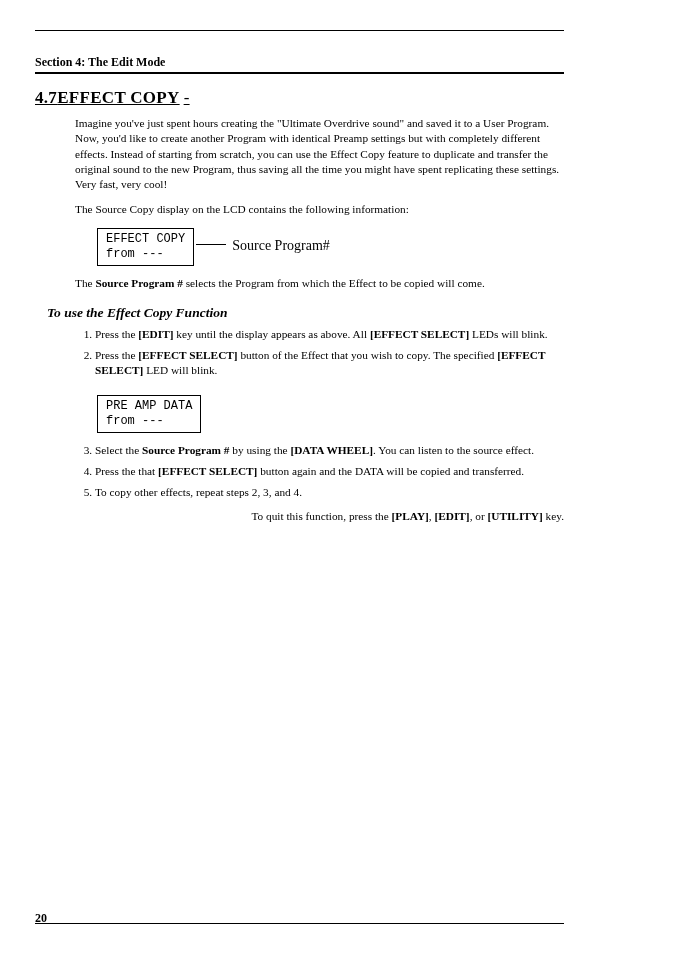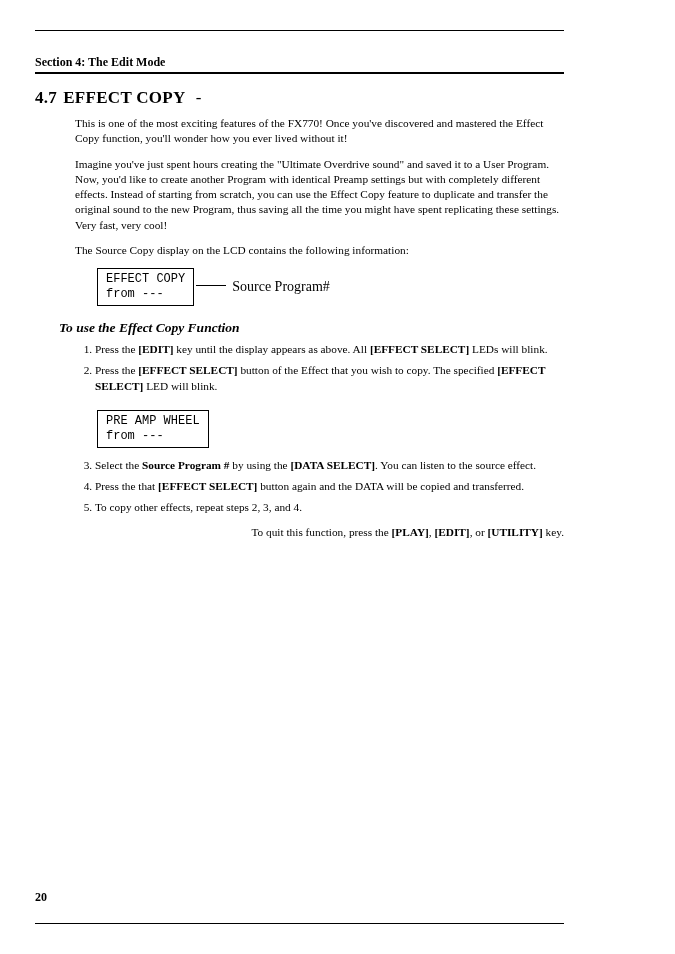--- a/index.html
+++ b/index.html
@@ -28,21 +28,21 @@
     border-bottom: 2px solid #000;
     margin-bottom: 14px;
   }
   .heading-row {
     font-weight: bold;
     font-size: 17px;
     margin-bottom: 8px;
     letter-spacing: 0.3px;
     display: flex;
     align-items: center;
-    gap: 6px;
+    text-decoration: underline;
   }
   .body-block {
     margin-left: 40px;
     font-size: 11.3px;
     line-height: 1.35;
   }
   .para {
     margin-bottom: 10px;
   }
   .lcd-box {
@@ -77,21 +77,21 @@
   .annot {
     font-size: 14px;
     font-family: "Times New Roman", Times, serif;
   }
   .subheading {
     font-weight: bold;
     font-style: italic;
     font-size: 13.5px;
     margin-top: 14px;
     margin-bottom: 6px;
-    margin-left: 24px;
+    margin-left: 12px;
   }
   ol.steps {
     margin: 0 0 10px 40px;
     padding-left: 20px;
     font-size: 11.3px;
     font-family: Liberation Serif, serif;
   }
   ol.steps li {
     margin-bottom: 6px;
     line-height: 1.35;
@@ -101,21 +101,21 @@
     margin-top: 1px;
   }
   .closing {
     margin-left: 40px;
     font-size: 11.3px;
     margin-top: 4px;
     text-align: right;
   }
   .page-number {
     position: absolute;
-    bottom: 49px;
+    bottom: 28px;
     left: 35px;
     font-weight: bold;
     font-size: 12px;
     font-family: Liberation Serif, serif;
   }
   .bottom-rule {
     position: absolute;
     bottom: 30px;
     left: 35px;
     right: 35px;
@@ -137,56 +137,58 @@
 
   <div class="section-header">Section 4: The Edit Mode</div>
 
   <div class="heading-row">
     <span>4.7</span>
     <span>EFFECT COPY</span>
     <span style="font-weight:normal; margin-left:4px;">-</span>
   </div>
 
   <div class="body-block">
-    <div class="para">This is one of the most exciting features of the FX770! Once you've discovered and mastered the Effect Copy function, you'll wonder how you ever lived without it!</div>
     <div class="para">Imagine you've just spent hours creating the "Ultimate Overdrive sound" and saved it to a User Program. Now, you'd like to create another Program with identical Preamp settings but with completely different effects. Instead of starting from scratch, you can use the Effect Copy feature to duplicate and transfer the original sound to the new Program, thus saving all the time you might have spent replicating these settings. Very fast, very cool!</div>
     <div class="para">The Source Copy display on the LCD contains the following information:</div>
 
     <div class="lcd-row">
       <div class="lcd-box">
         <div>EFFECT COPY</div>
         <div class="lcd-line">
           <span> from ---</span>
         </div>
       </div>
       <span class="lead"></span>
       <span class="annot">Source Program#</span>
     </div>
 
+    <div class="para">
+      <span>The </span><b>Source Program #</b><span> selects the Program from which the Effect to be copied will come.</span>
+    </div>
   </div>
 
   <div class="subheading">To use the Effect Copy Function</div>
 
   <ol class="steps">
     <li>
       <span>Press the </span><b>[EDIT]</b><span> key until the display appears as above. All </span><b>[EFFECT SELECT]</b><span> LEDs will blink.</span>
     </li>
     <li>
       <span>Press the </span><b>[EFFECT SELECT]</b><span> button of the Effect that you wish to copy. The specified </span><b>[EFFECT SELECT]</b><span> LED will blink.</span>
     </li>
   </ol>
 
   <div class="lcd-box lcd-standalone">
-    <div>PRE AMP WHEEL</div>
+    <div>PRE AMP DATA</div>
     <div>  from ---</div>
   </div>
 
   <ol class="steps" start="3">
     <li>
-      <span>Select the </span><b>Source Program #</b><span> by using the </span><b>[DATA SELECT]</b><span>. You can listen to the source effect.</span>
+      <span>Select the </span><b>Source Program #</b><span> by using the </span><b>[DATA WHEEL]</b><span>. You can listen to the source effect.</span>
     </li>
     <li>
       <span>Press the that </span><b>[EFFECT SELECT]</b><span> button again and the DATA will be copied and transferred.</span>
     </li>
     <li>To copy other effects, repeat steps 2, 3, and 4.</li>
   </ol>
 
   <div class="closing">
     <span>To quit this function, press the </span><b>[PLAY]</b><span>, </span><b>[EDIT]</b><span>, or </span><b>[UTILITY]</b><span> key.</span>
   </div>

